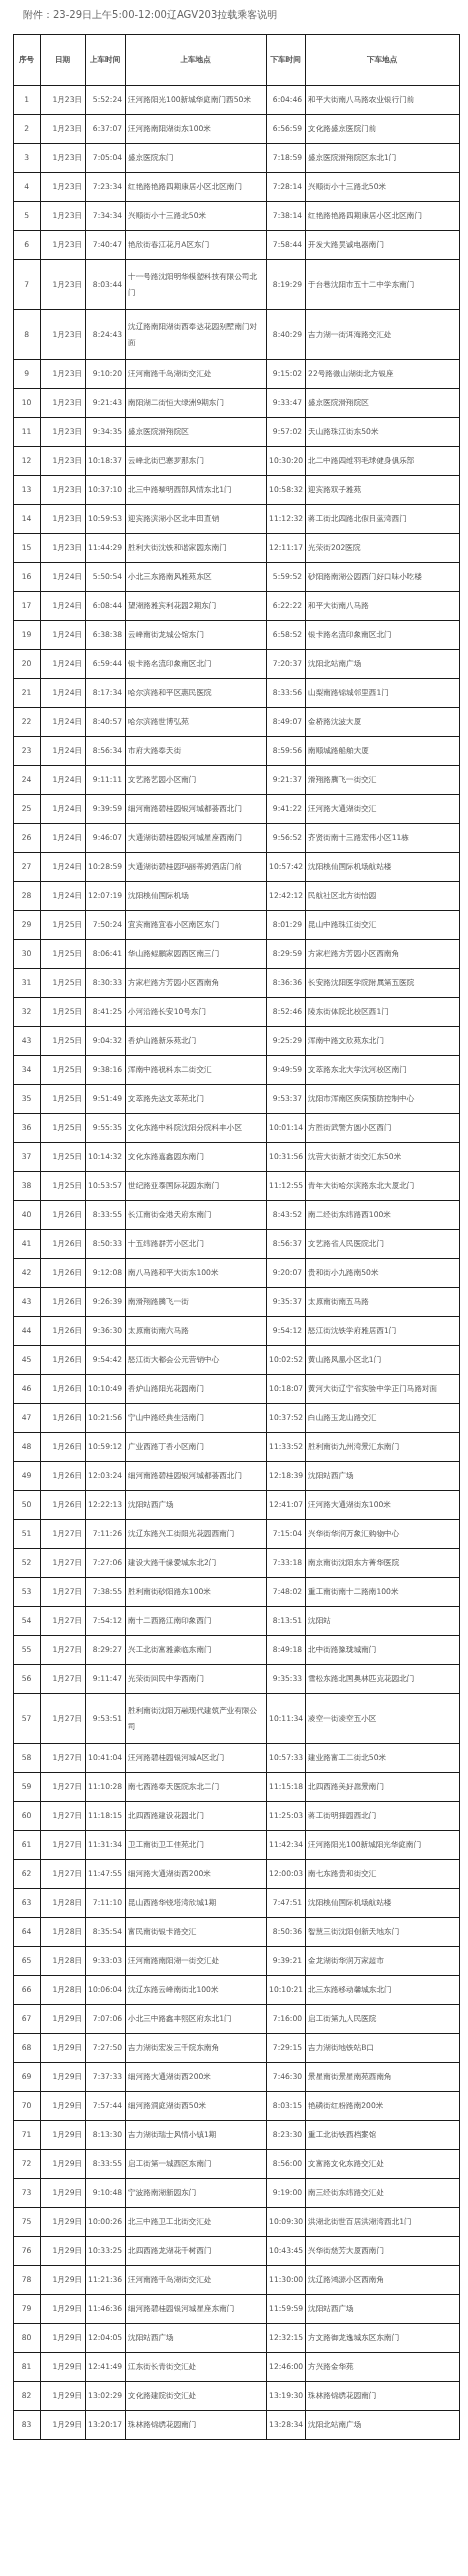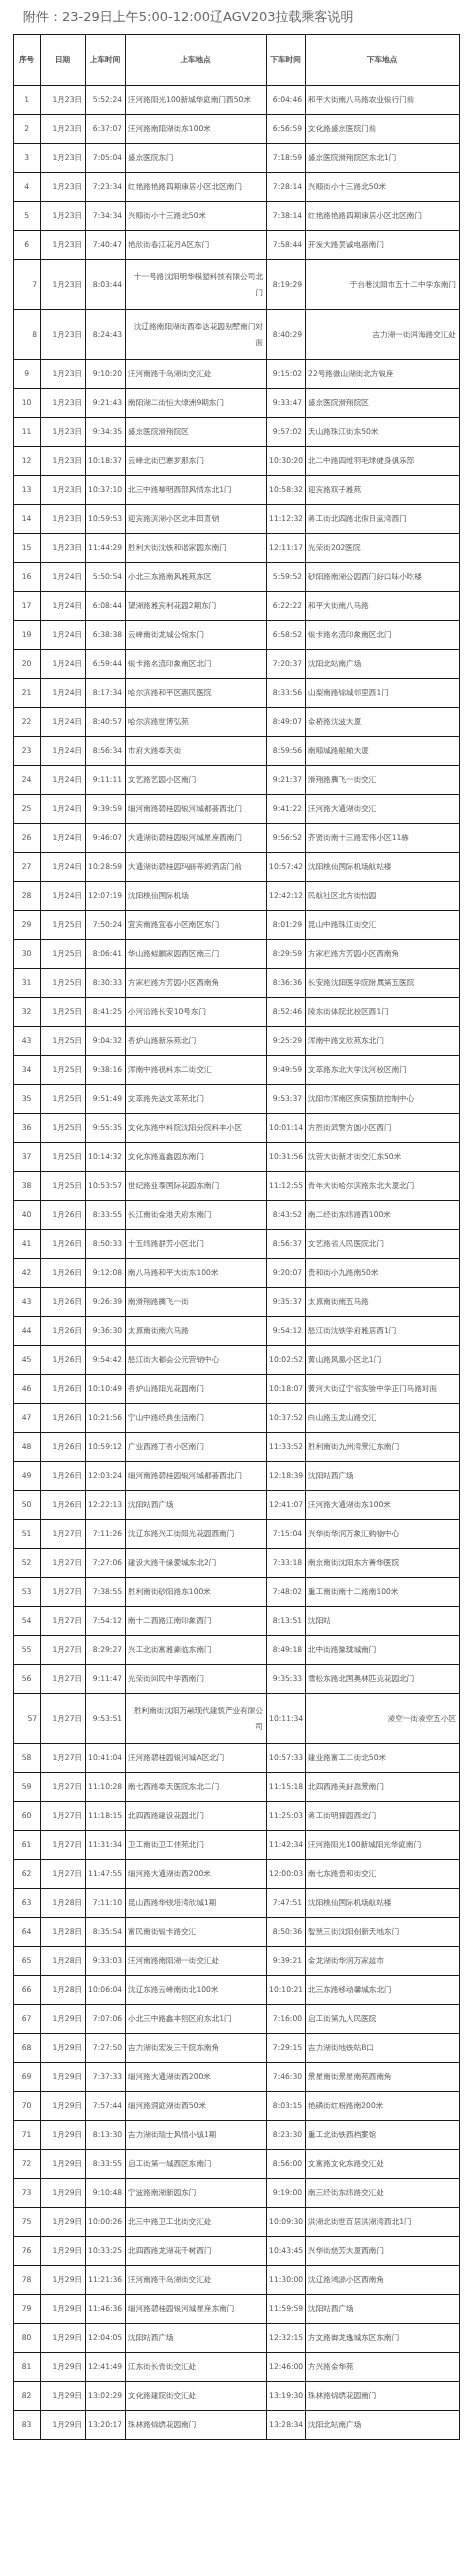--- a/index.html
+++ b/index.html
@@ -12,21 +12,21 @@
       height: 2576px;
       position: relative;
       font-family: "DejaVu Sans", "Liberation Sans", sans-serif;
       color: #555555;
       overflow: hidden;
     }
     .doc-title {
       position: absolute;
       left: 23px;
       top: 7.6px;
-      font-size: 13px;
+      font-size: 10px;
       color: #666666;
       letter-spacing: 0px;
       white-space: nowrap;
     }
     table.trips {
       position: absolute;
       left: 12.6px;
       top: 34px;
       width: 446px;
       border-collapse: collapse;
@@ -55,21 +55,21 @@
     }
     table.trips td {
       height: 28px;
       line-height: 16px;
       color: #555555;
     }
     td.idx { text-align: center; }
     td.date { text-align: right; }
     td.time { text-align: right; padding-right: 1.9px; padding-left: 1.3px; }
     td.place { text-align: left; }
-    tr.tall td { height: 49px; text-align: right; }
+    tr.tall td { height: 49px; }
   </style>
 </head>
 <body>
 
 <div class="doc-title">附件：23-29日上午5:00-12:00辽AGV203拉载乘客说明</div>
 
 <table class="trips">
   <colgroup>
     <col class="c-idx">
       <col class="c-date">

